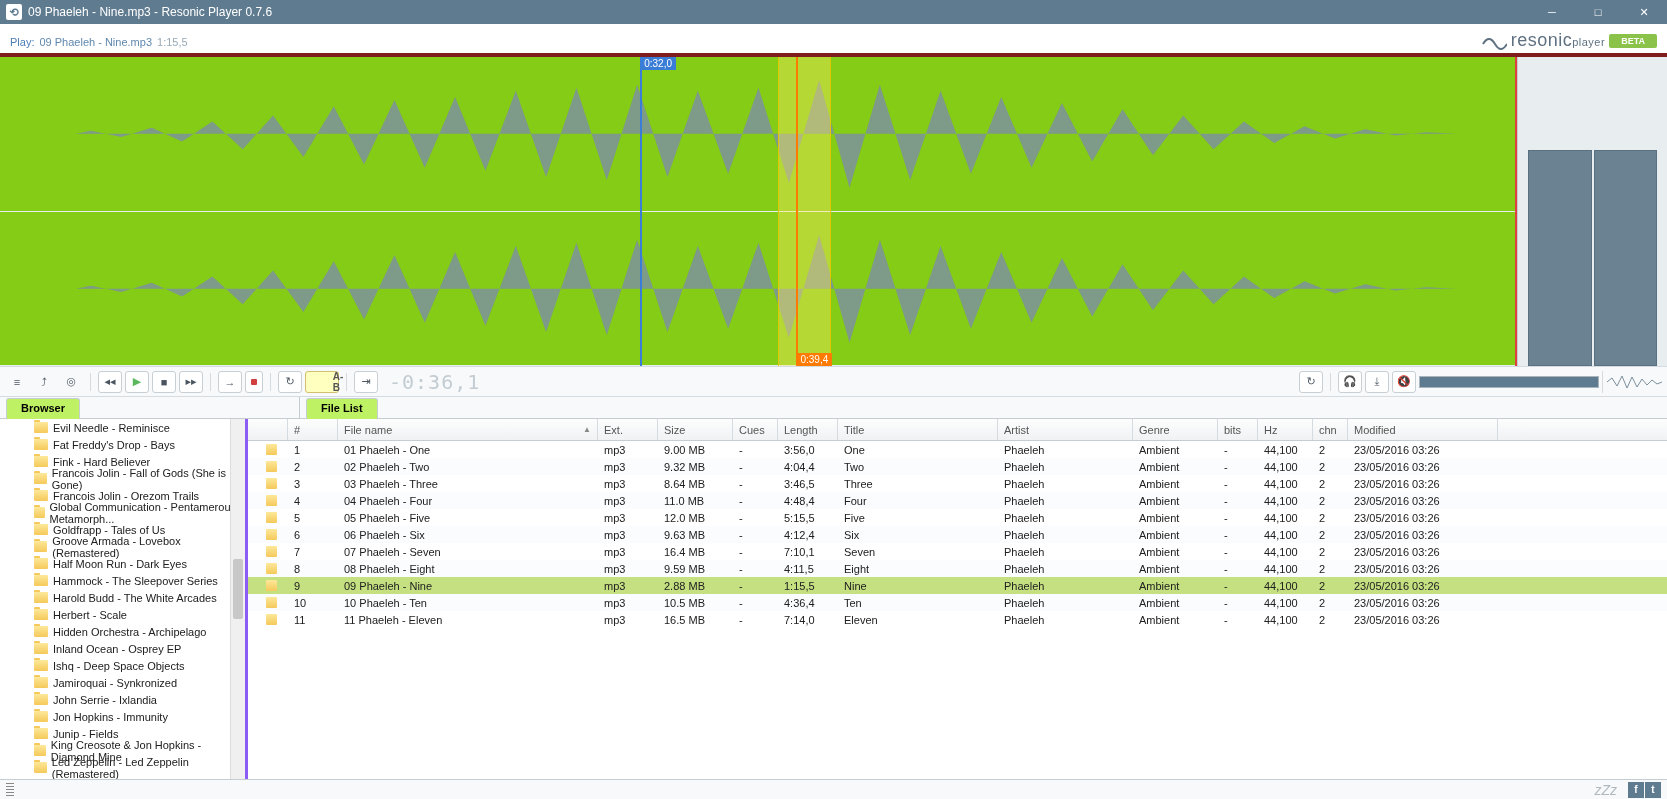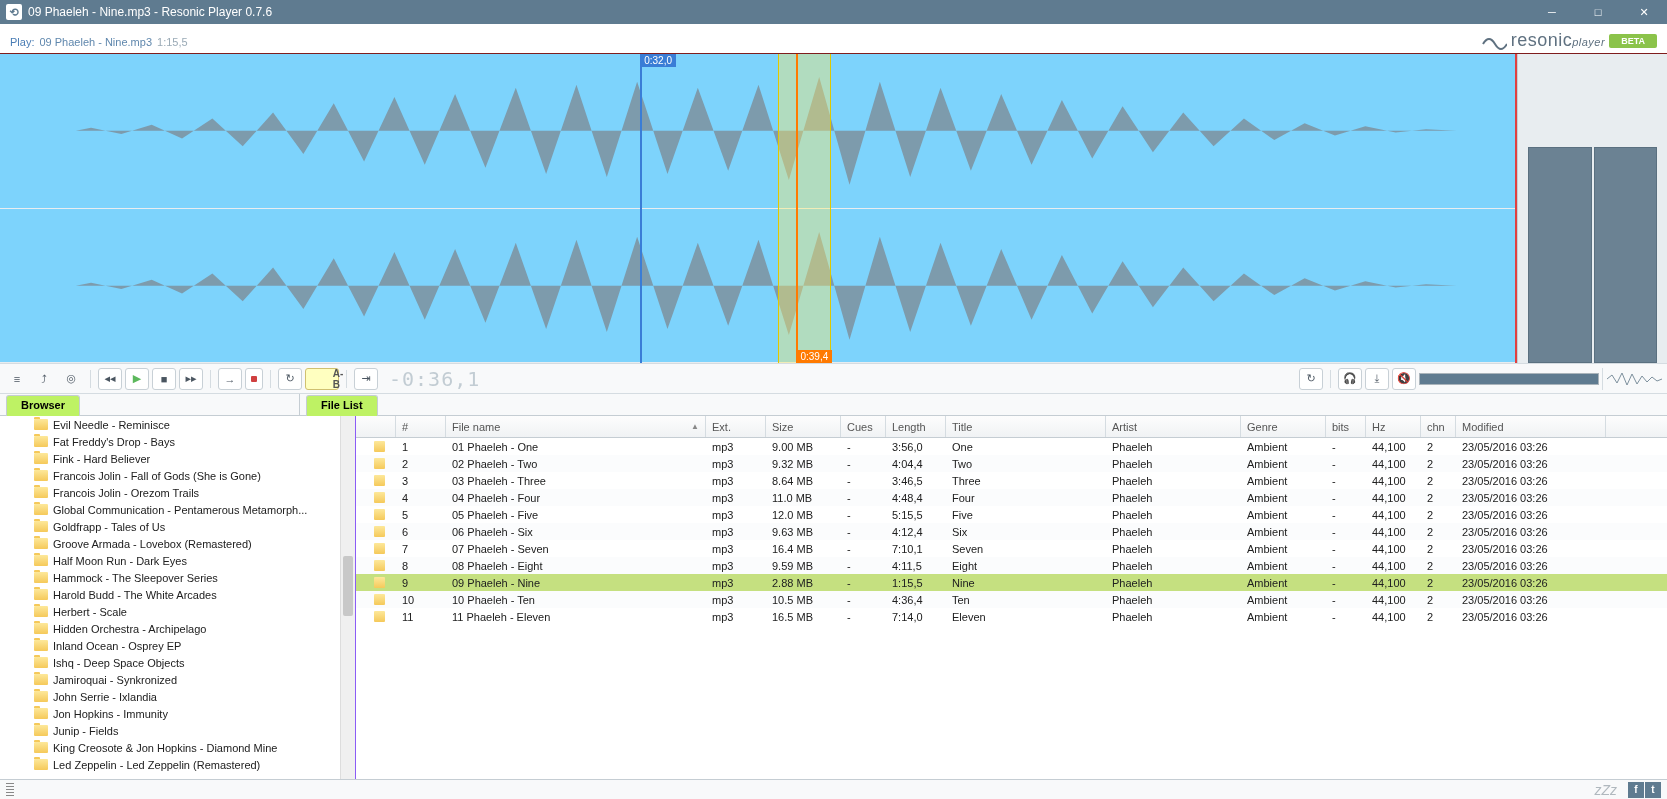--- a/index.html
+++ b/index.html
@@ -6,34 +6,34 @@
 body { background: #fff; width: 1667px; height: 799px; overflow: hidden; display: flex; flex-direction: column; }
 
 
 .titlebar { background: #5f7b90; color: #fff; display: flex; align-items: center; height: 24px; padding: 0 0 0 6px; }
 .titlebar .app-icon { width: 16px; height: 16px; background: #fff; border-radius: 2px; margin-right: 6px; display:flex; align-items:center; justify-content:center; color:#5f7b90; font-weight:bold;}
 .titlebar .title-text { font-size: 12px; }
 .titlebar .win-controls { margin-left: auto; display: flex; }
 .titlebar .win-btn { width: 46px; height: 24px; display: flex; align-items: center; justify-content: center; color: #fff; }
 
 
-.header-info { background: #fff; padding: 6px 10px 2px 10px; border-bottom: 1px solid #7f1d1d; position:relative;}
+.header-info { background: #fff; padding: 6px 10px 2px 10px; border-bottom: 4px solid #7f1d1d; position:relative;}
 .play-line { font-size: 18px; color: #b8c4cc; font-weight: 300; }
 .play-line .play-label { color: #4a7db5; font-weight: 400; }
 .play-line .track-name { color: #5f87ad; font-weight: 400; }
 .play-line .track-time { color: #9aaab6; font-weight: 300; }
 .meta-line { font-size: 11px; color: #8a99a3; margin-top: 2px;}
 .logo-area { position: absolute; right: 10px; top: 6px; display: flex; align-items:center; gap:4px;}
 .logo-text { font-size: 18px; color: #5f7180; font-weight: 300; letter-spacing:0.5px;}
-.logo-text b{font-weight:400;font-style:italic;}
+.logo-text b{font-weight:400;}
 .beta-badge { background: #8bc34a; color: #fff; font-size: 9px; padding: 2px 12px; font-weight: bold; border-radius:2px;}
 .support-link { position:absolute; right:10px; top:42px; color:#5f87ad; font-size:11px; text-decoration:underline;}
 
 
-.waveform-area { flex: 0 0 218px; background: #7dd3fc; border-bottom: 1px solid #d5dce1; position: relative; display: flex; }
+.waveform-area { flex: 0 0 218px; background: #84cc16; border-bottom: 1px solid #d5dce1; position: relative; display: flex; }
 .waveform-main { flex: 1; position: relative; }
 .waveform-side { width: 150px; background: #e8edf0; border-left:1px solid #c5cdd3; position:relative;}
 .waveform-side-bars{position:absolute; bottom:0; left:10px; right:10px; display:flex; gap:2px; height:100%}
 .waveform-side-bars div{flex:1; background:#6b8293; height:70%; align-self:flex-end; border:1px solid #5a7080;}
 .channel { height: 50%; position: relative; border-bottom: 1px solid #e8edf0; }
 .wave-svg { width: 100%; height: 100%; }
 .wave-path { fill: #7d909d; opacity:0.85;}
 .loop-region { position: absolute; top: 0; bottom: 0; background: rgba(255,235,100,0.4); border-left: 1px solid #e0c800; border-right: 1px solid #e0c800; }
 .cue-marker { position: absolute; top: 0; bottom: 0; width: 2px; }
 .cue-blue { background: #3a7dd6; }
@@ -60,21 +60,21 @@
 .mini-wave { width: 60px; height: 22px; display:flex; align-items:center; justify-content:center; color:#7d909d; border-left:1px solid #d5dce1; padding-left:4px;}
 
 
 .tabs-row { display: flex; background: #f8f9fa; border-bottom: 1px solid #c5cdd3; height: 22px; }
 .tab { padding: 3px 14px; border: 1px solid #c5cdd3; border-bottom: none; background: #bef264; margin-right: -1px; border-radius: 3px 3px 0 0; position:relative; top:1px;font-weight:bold;}
 .tabs-row .left-col { width: 300px; display:flex; border-right:1px solid #c5cdd3; padding-left:6px;}
 .tabs-row .right-col { flex:1; display:flex; padding-left:6px;}
 
 
 .main-split { flex: 1; display: flex; overflow: hidden; }
-.browser-panel { width: 356px; border-right: 1px solid #8b5cf6; overflow-y: auto; position:relative;}
+.browser-panel { width: 248px; border-right: 3px solid #8b5cf6; overflow-y: auto; position:relative;}
 .browser-scrollbar{position:absolute; right:0; top:0; bottom:0; width:15px; background:#f0f0f0; border-left:1px solid #ddd;}
 .browser-thumb{position:absolute; left:2px; right:2px; top:140px; height:60px; background:#c8c8c8; border-radius:2px;}
 .folder-item { display: flex; align-items: center; padding: 1px 4px 1px 34px; height:17px; cursor: default; color:#202020;}
 .folder-icon { width: 14px; height: 11px; background: linear-gradient(#fde89a,#f5c95a); border-radius: 1px; margin-right: 5px; position: relative; }
 .folder-icon::before { content:''; position:absolute; top:-2px; left:0; width:6px; height:2px; background:#f5c95a; border-radius:1px 1px 0 0;}
 
 .filelist-panel { flex: 1; display: flex; flex-direction: column; overflow: hidden; }
 .table-header { display: flex; background: linear-gradient(#fdfdfd,#f0f2f4); border-bottom: 1px solid #c5cdd3; height: 22px; }
 .th { padding: 4px 6px; border-right: 1px solid #d5dce1; color: #555; display:flex; align-items:center; gap:3px;}
 .th .sort-arrow{font-size:8px; color:#888;}

